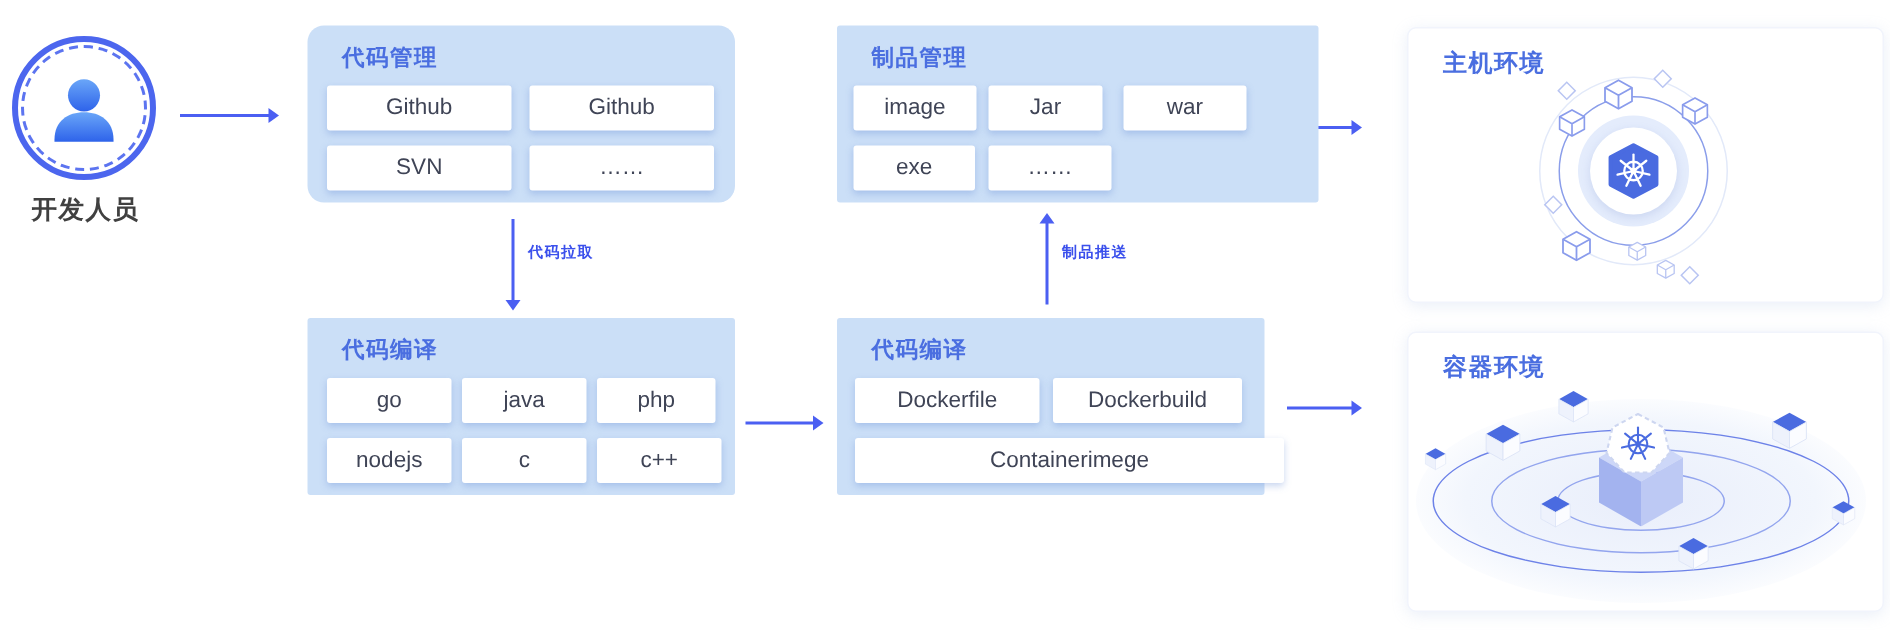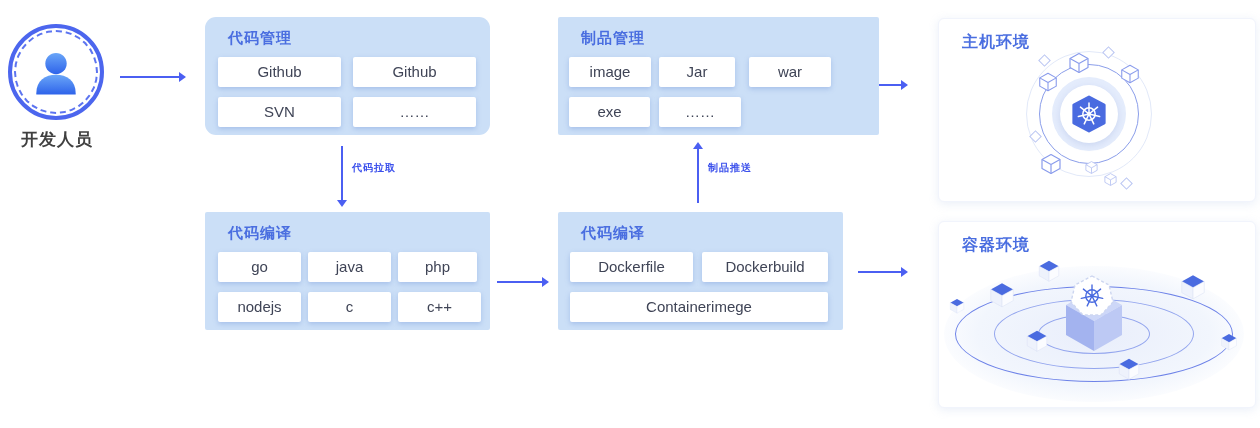--- a/index.html
+++ b/index.html
@@ -118,21 +118,21 @@
     <div class="item" style="left:193px;top:40px;width:79px;">php</div>
     <div class="item" style="left:13px;top:80px;width:83px;">nodejs</div>
     <div class="item" style="left:103px;top:80px;width:83px;">c</div>
     <div class="item" style="left:193px;top:80px;width:83px;">c++</div>
   </div>
 
   <div class="fbox" style="left:558px;top:212px;">
     <div class="fbox-title">代码编译</div>
     <div class="item" style="left:12px;top:40px;width:123px;">Dockerfile</div>
     <div class="item" style="left:144px;top:40px;width:126px;">Dockerbuild</div>
-    <div class="item" style="left:12px;top:80px;width:258px;">Containerimege</div>
+    <div class="item" style="left:12px;top:80px;width:286px;">Containerimege</div>
   </div>
 
   <div class="panel" style="top:18px;height:184px;">
     <div class="panel-title">主机环境</div>
 
     <div class="ring" style="left:87px;top:32px;width:126px;height:126px;border:1px solid #e2e9f9;"></div>
     <div class="ring" style="left:100px;top:45px;width:100px;height:100px;border:1px solid #8b9eea;"></div>
     <div class="ring" style="left:113px;top:58px;width:74px;height:74px;background:#e4ecfc;"></div>
     <div class="ring" style="left:121px;top:66px;width:58px;height:58px;background:#ffffff;box-shadow:0 2px 6px rgba(130,150,210,.25);"></div>
     <svg style="position:absolute;left:131px;top:76px;" width="38" height="38" viewBox="0 0 40 40">

